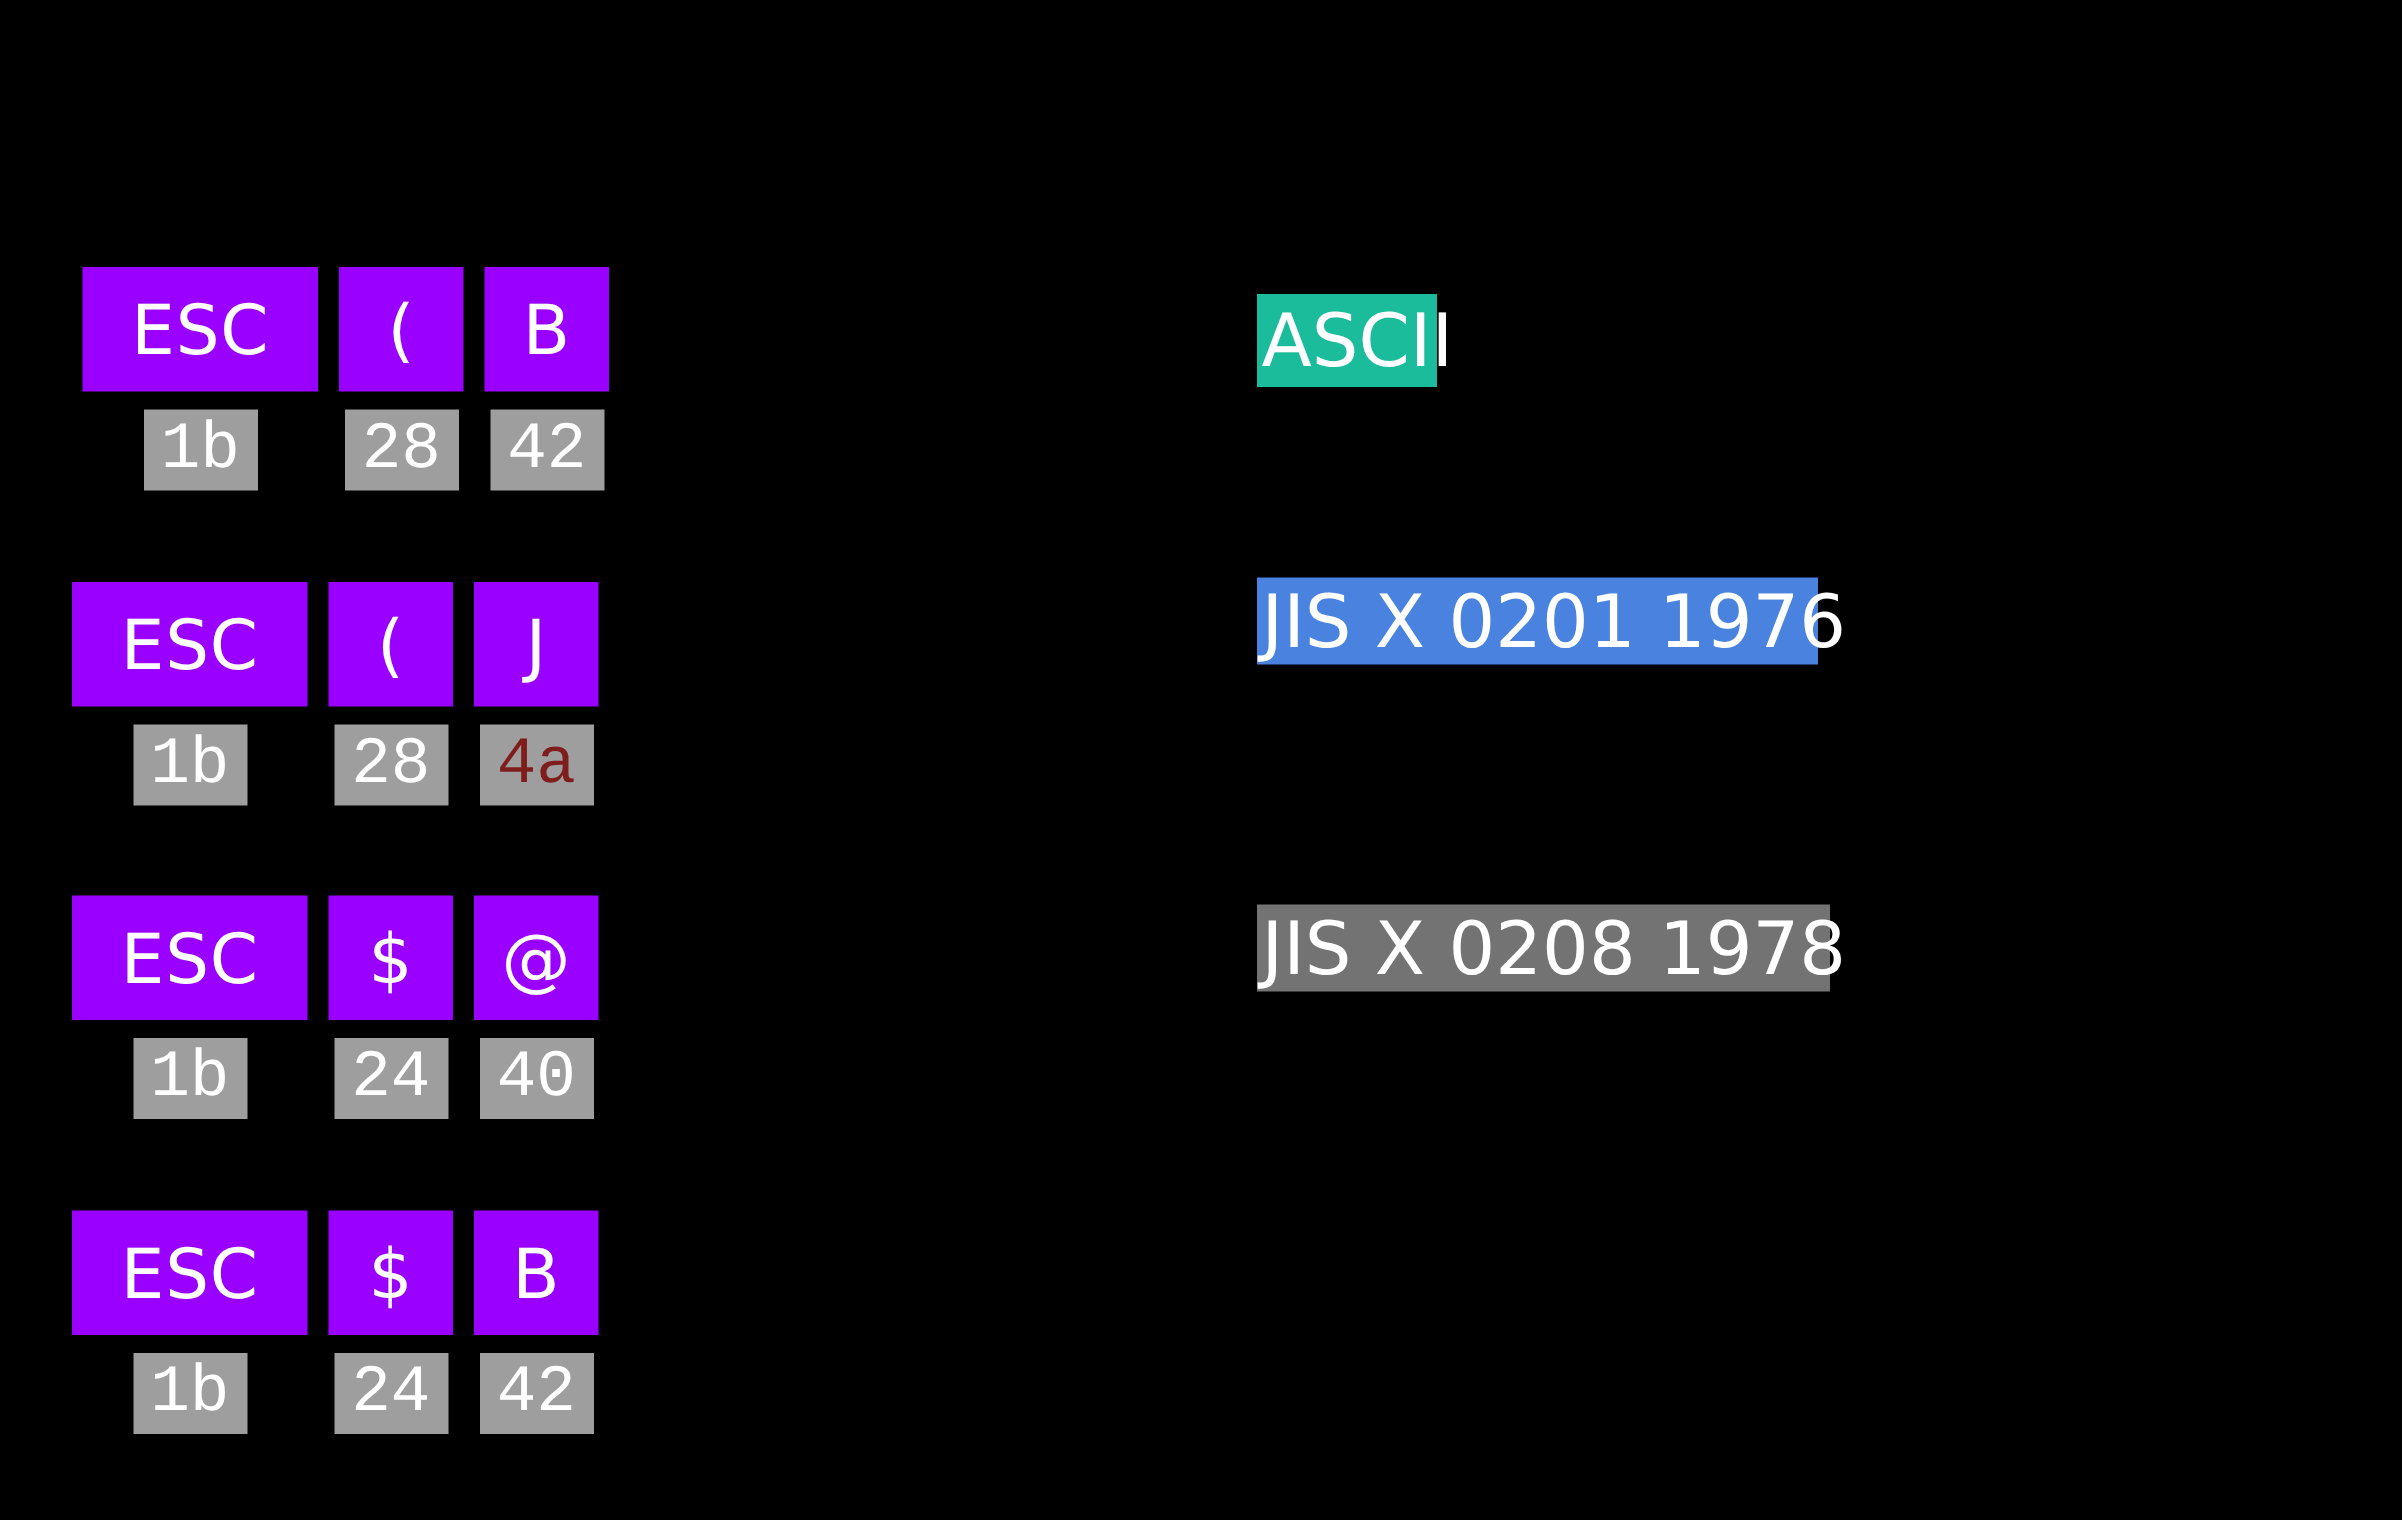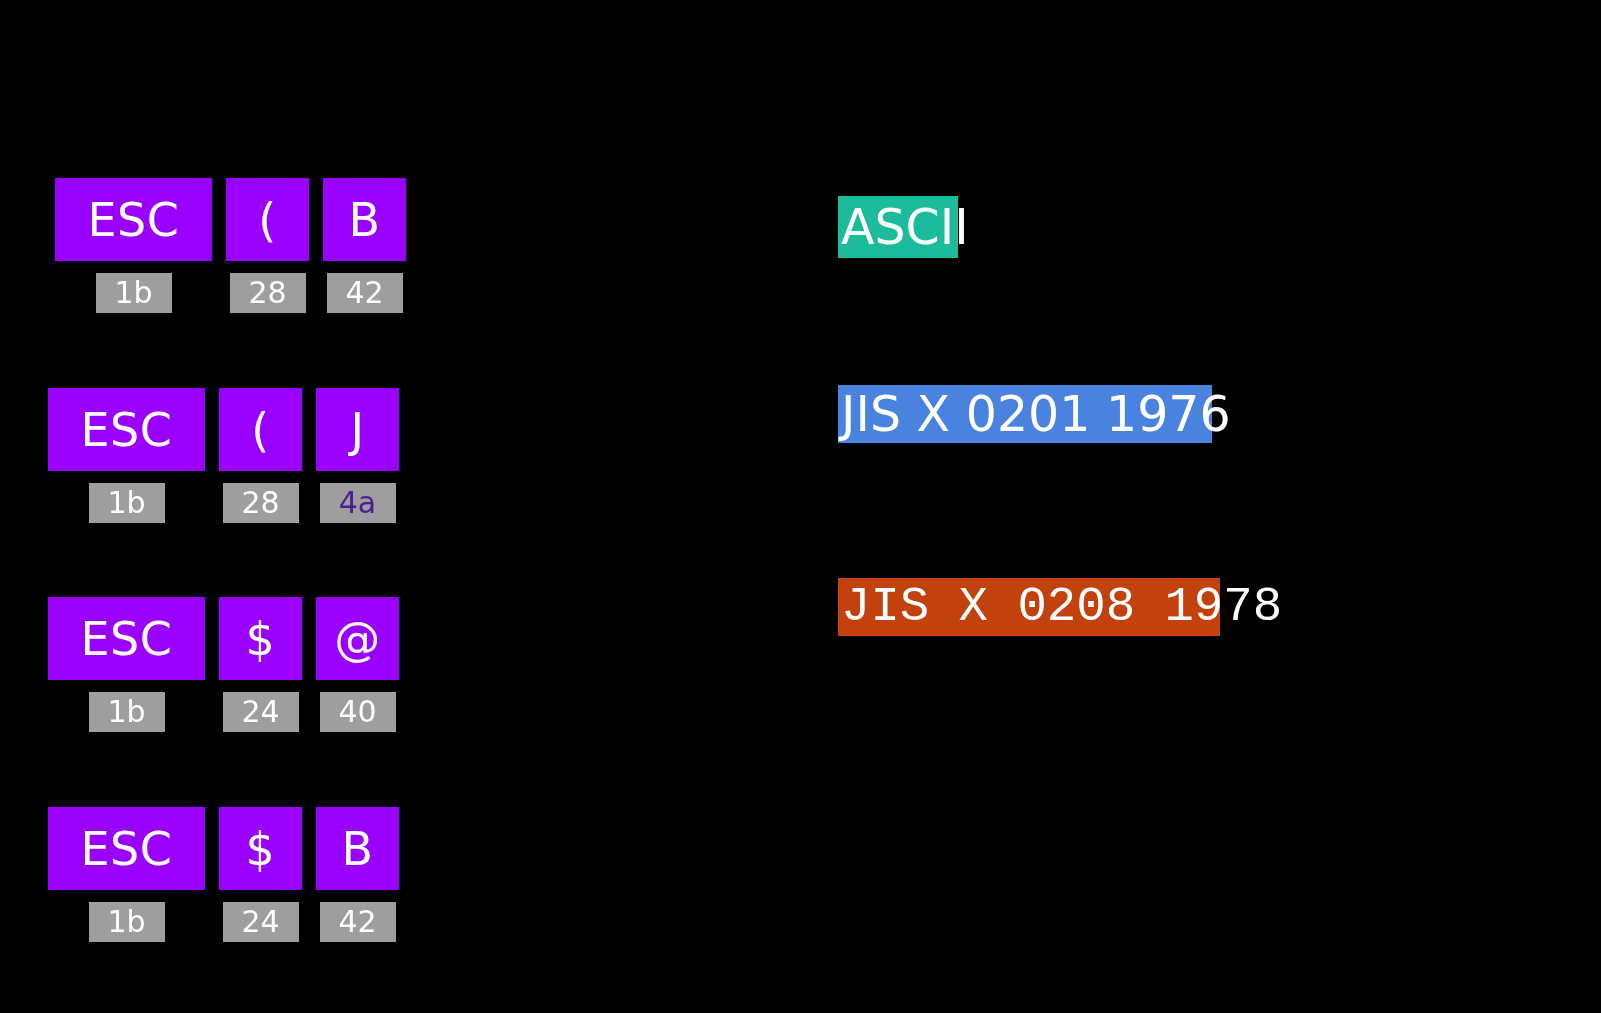--- a/index.html
+++ b/index.html
@@ -61,27 +61,28 @@
   }
   .tok.wide { width: 157px; }
   .tok.narrow { width: 83px; }
 
   .hexgap { height: 12px; }
 
   .hex {
     background: #9e9e9e;
     color: #ffffff;
     width: 76px;
-    height: 40px;
+    height: 54px;
     display: flex;
     align-items: center;
     justify-content: center;
-    font-size: 30px;
+    font-size: 44px;
     line-height: 1;
     box-sizing: border-box;
+    font-family: Liberation Mono, monospace;
   }
 
   
   .label-box {
     position: absolute;
     color: #ffffff;
     font-size: 49px;
     line-height: 1;
     display: flex;
     align-items: center;
@@ -123,21 +124,21 @@
           <div class="hex" style="background: rgb(158, 158, 158); color: rgb(255, 255, 255);">1b</div>
         </div>
         <div class="seq-cell">
           <div class="tok narrow" style="background: rgb(153, 0, 255); color: rgb(255, 255, 255);">(</div>
           <div class="hexgap"></div>
           <div class="hex" style="background: rgb(158, 158, 158); color: rgb(255, 255, 255);">28</div>
         </div>
         <div class="seq-cell">
           <div class="tok narrow" style="background: rgb(153, 0, 255); color: rgb(255, 255, 255);">J</div>
           <div class="hexgap"></div>
-          <div class="hex" style="background: rgb(158, 158, 158); color: #4c1d95;">4a</div>
+          <div class="hex" style="background: rgb(158, 158, 158); color: #7f1d1d;">4a</div>
         </div>
       </div>
     </div>
     <div class="label-box" style="left: 838px; top: 385px; width: 374px; height: 58px; background: rgb(74, 130, 224); color: rgb(255, 255, 255);">JIS X 0201 1976</div>
     <div class="seq-row" style="top: 597px;">
       <div class="seq-cells" style="left: 48px;">
         <div class="seq-cell">
           <div class="tok wide" style="background: rgb(153, 0, 255); color: rgb(255, 255, 255);">ESC</div>
           <div class="hexgap"></div>
           <div class="hex" style="background: rgb(158, 158, 158); color: rgb(255, 255, 255);">1b</div>
@@ -147,21 +148,21 @@
           <div class="hexgap"></div>
           <div class="hex" style="background: rgb(158, 158, 158); color: rgb(255, 255, 255);">24</div>
         </div>
         <div class="seq-cell">
           <div class="tok narrow" style="background: rgb(153, 0, 255); color: rgb(255, 255, 255);">@</div>
           <div class="hexgap"></div>
           <div class="hex" style="background: rgb(158, 158, 158); color: rgb(255, 255, 255); text-align: center;">40</div>
         </div>
       </div>
     </div>
-    <div class="label-box" style="left: 838px; top: 578px; width: 382px; height: 58px; background: #c2410c; color: rgb(255, 255, 255); font-family: Liberation Mono, monospace;">JIS X 0208 1978</div>
+    <div class="label-box" style="left: 838px; top: 603px; width: 382px; height: 58px; background: #737373; color: rgb(255, 255, 255);">JIS X 0208 1978</div>
     <div class="seq-row" style="top: 807px;">
       <div class="seq-cells" style="left: 48px;">
         <div class="seq-cell">
           <div class="tok wide" style="background: rgb(153, 0, 255); color: rgb(255, 255, 255);">ESC</div>
           <div class="hexgap"></div>
           <div class="hex" style="background: rgb(158, 158, 158); color: rgb(255, 255, 255);">1b</div>
         </div>
         <div class="seq-cell">
           <div class="tok narrow" style="background: rgb(153, 0, 255); color: rgb(255, 255, 255);">$</div>
           <div class="hexgap"></div>

